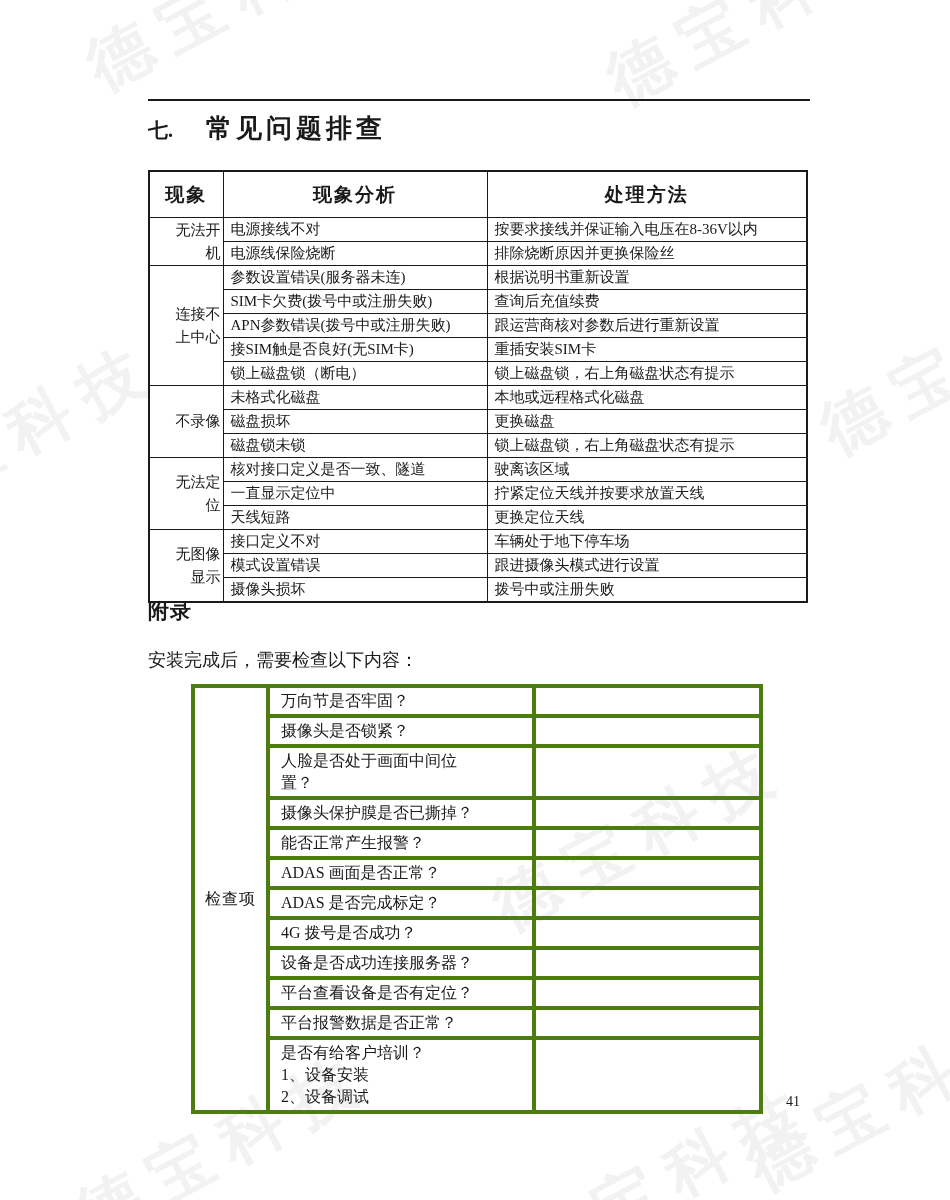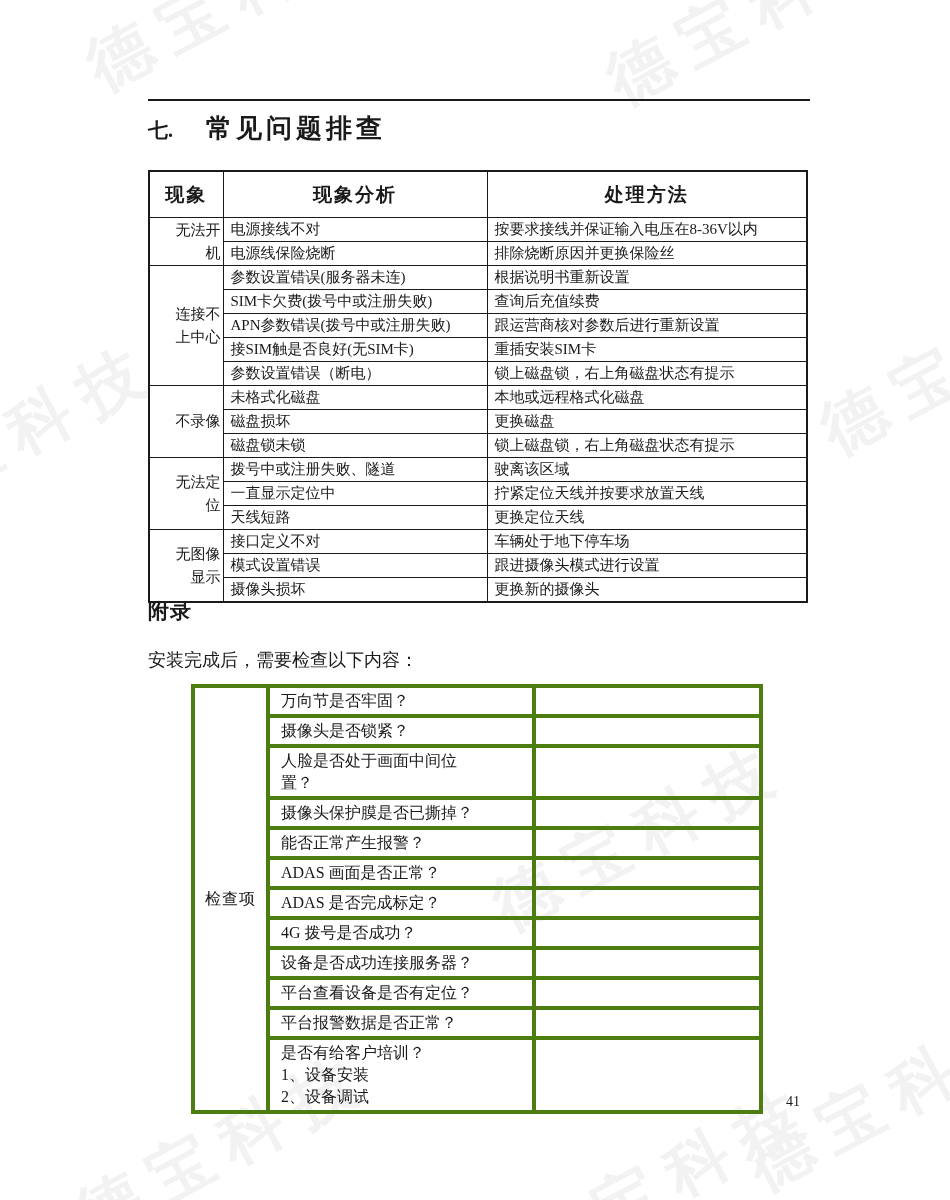--- a/index.html
+++ b/index.html
@@ -166,42 +166,42 @@
     </tr>
     <tr>
       <td>APN参数错误(拨号中或注册失败)</td>
       <td>跟运营商核对参数后进行重新设置</td>
     </tr>
     <tr>
       <td>接SIM触是否良好(无SIM卡)</td>
       <td>重插安装SIM卡</td>
     </tr>
     <tr>
-      <td>参数设置错误（断电）</td>
+      <td>锁上磁盘锁（断电）</td>
       <td>锁上磁盘锁，右上角磁盘状态有提示</td>
     </tr>
 
     <tr>
       <td class="ph" rowspan="3">不录像</td>
       <td>未格式化磁盘</td>
       <td>本地或远程格式化磁盘</td>
     </tr>
     <tr>
       <td>磁盘损坏</td>
       <td>更换磁盘</td>
     </tr>
     <tr>
       <td>磁盘锁未锁</td>
       <td>锁上磁盘锁，右上角磁盘状态有提示</td>
     </tr>
 
     <tr>
       <td class="ph" rowspan="3">无法定
 位</td>
-      <td>拨号中或注册失败、隧道</td>
+      <td>核对接口定义是否一致、隧道</td>
       <td>驶离该区域</td>
     </tr>
     <tr>
       <td>一直显示定位中</td>
       <td>拧紧定位天线并按要求放置天线</td>
     </tr>
     <tr>
       <td>天线短路</td>
       <td>更换定位天线</td>
     </tr>
@@ -211,21 +211,21 @@
 显示</td>
       <td>接口定义不对</td>
       <td>车辆处于地下停车场</td>
     </tr>
     <tr>
       <td>模式设置错误</td>
       <td>跟进摄像头模式进行设置</td>
     </tr>
     <tr>
       <td>摄像头损坏</td>
-      <td>更换新的摄像头</td>
+      <td>拨号中或注册失败</td>
     </tr>
     </tbody>
   </table>
 
   <div class="appendix-heading">附录</div>
   <div class="appendix-intro">安装完成后，需要检查以下内容：</div>
 
   <table class="check-table">
     <colgroup>
         <col style="width:75px">

